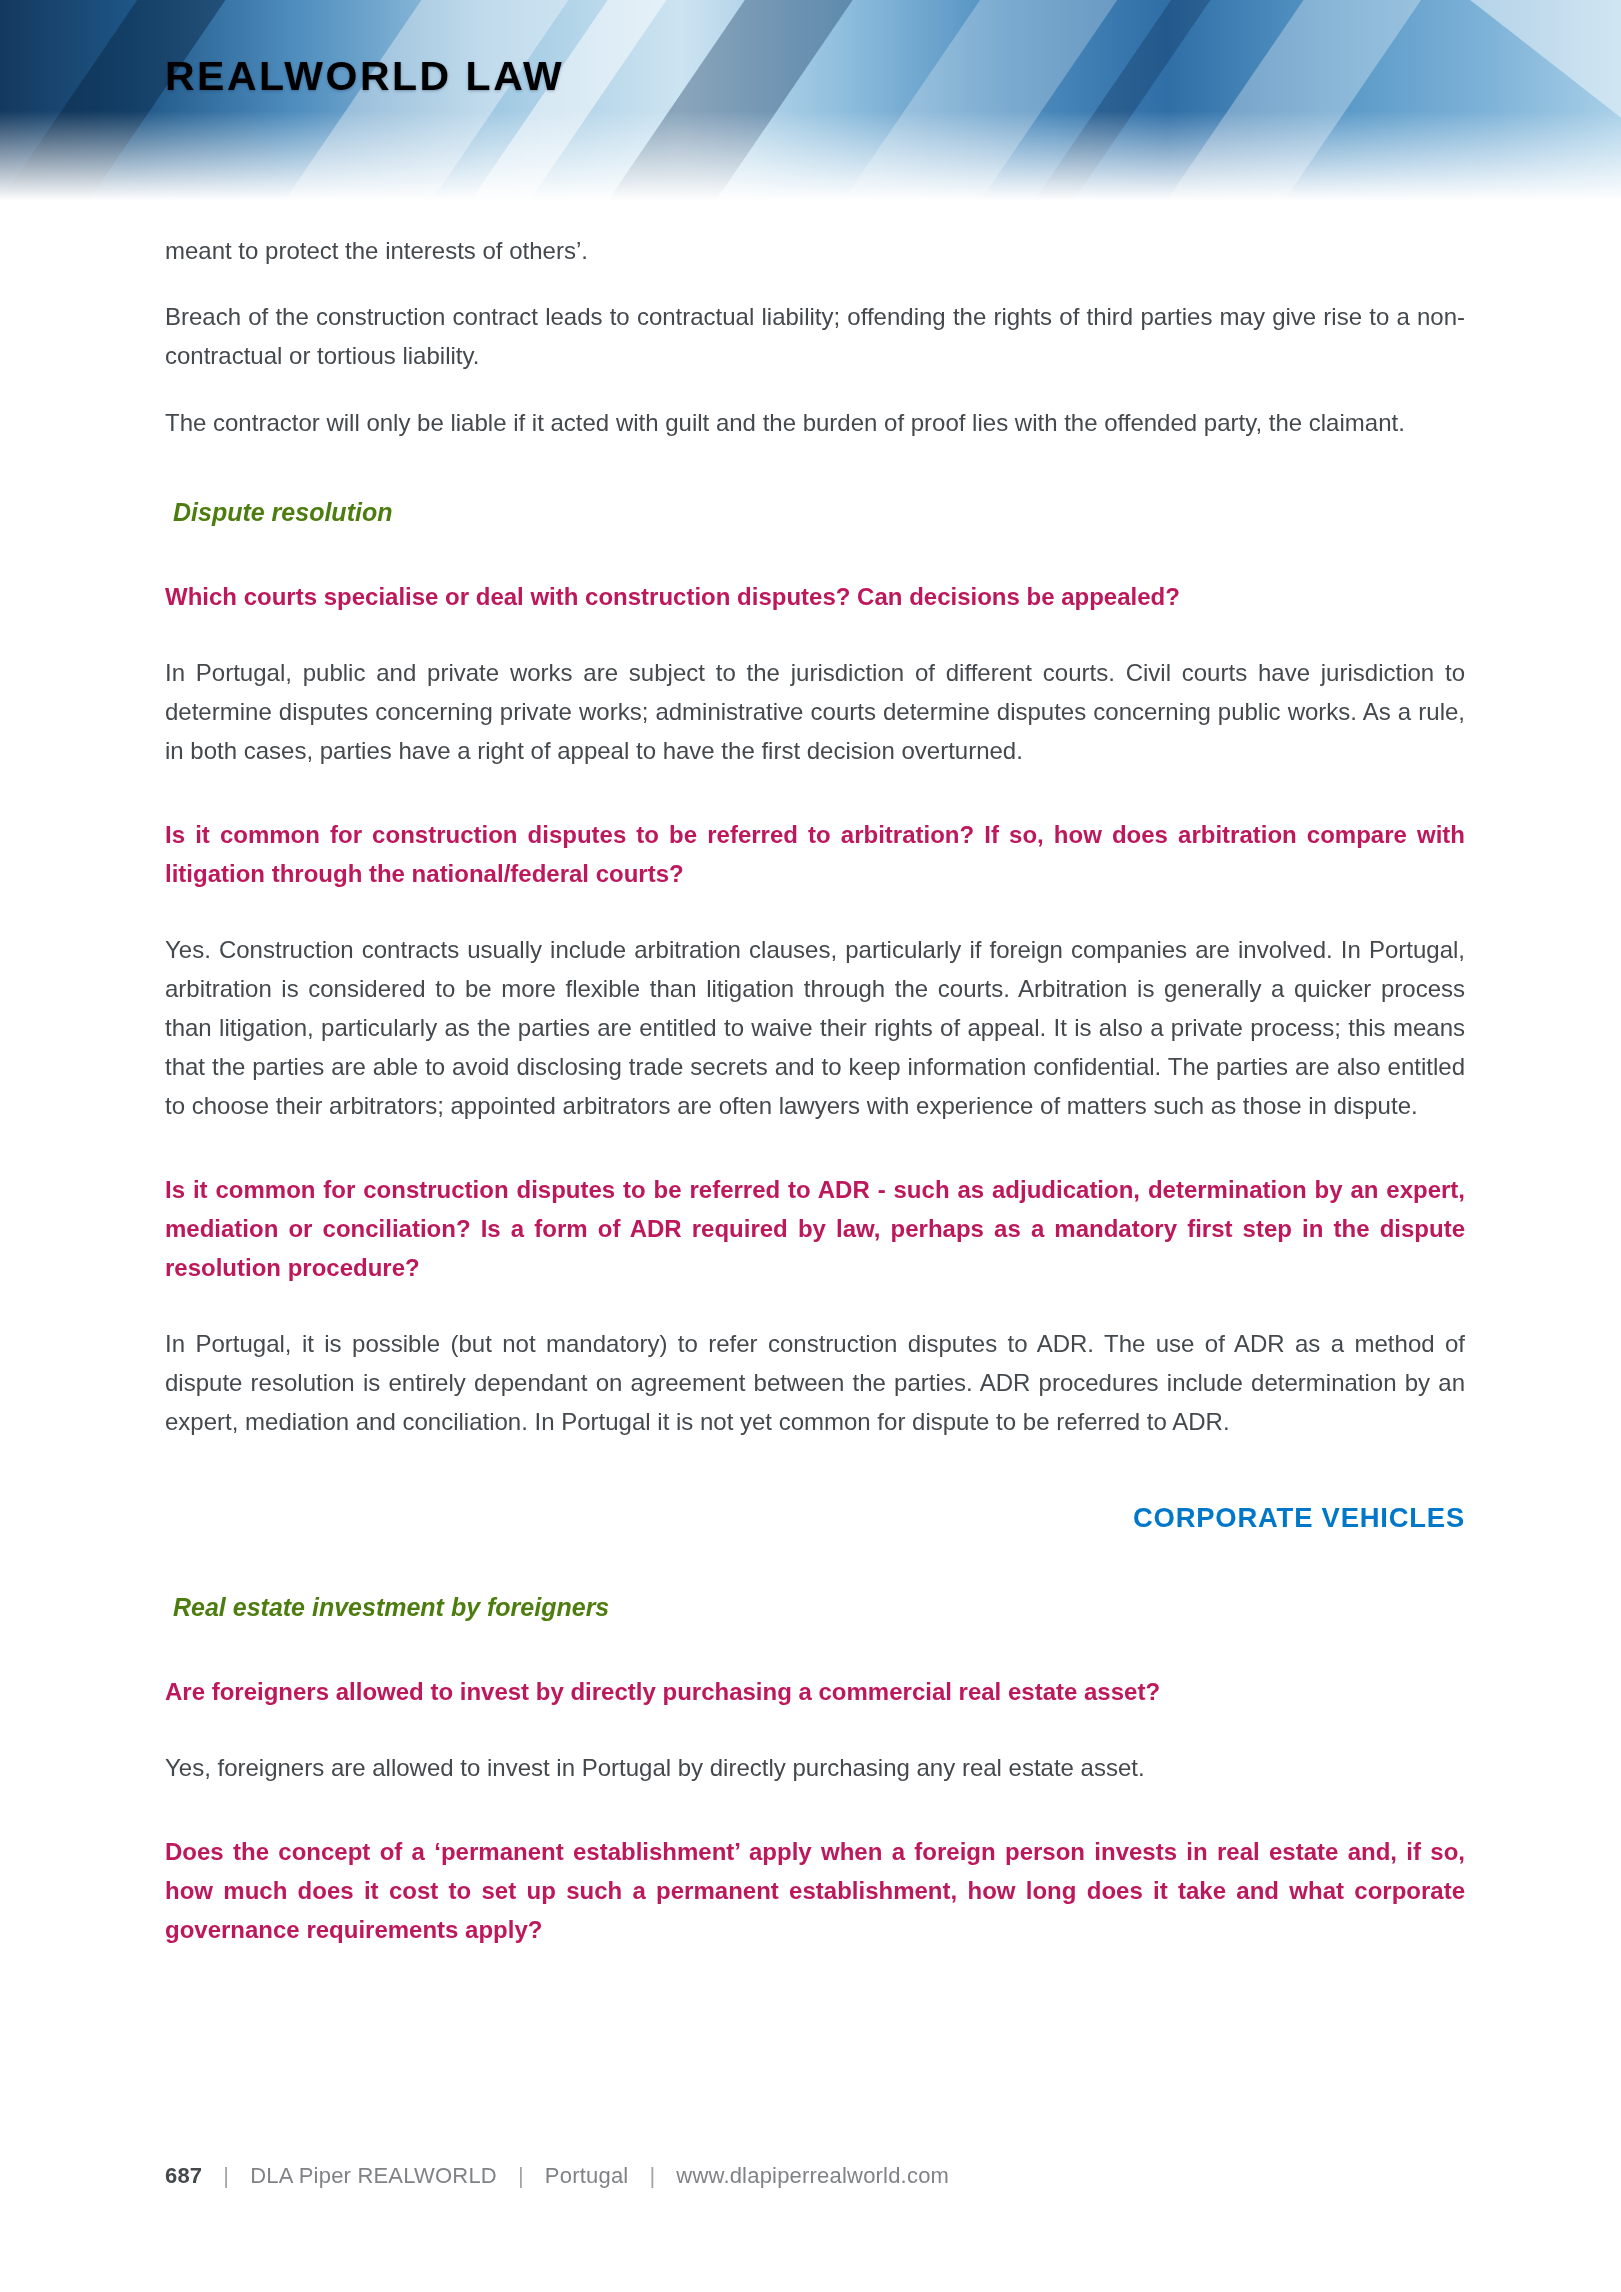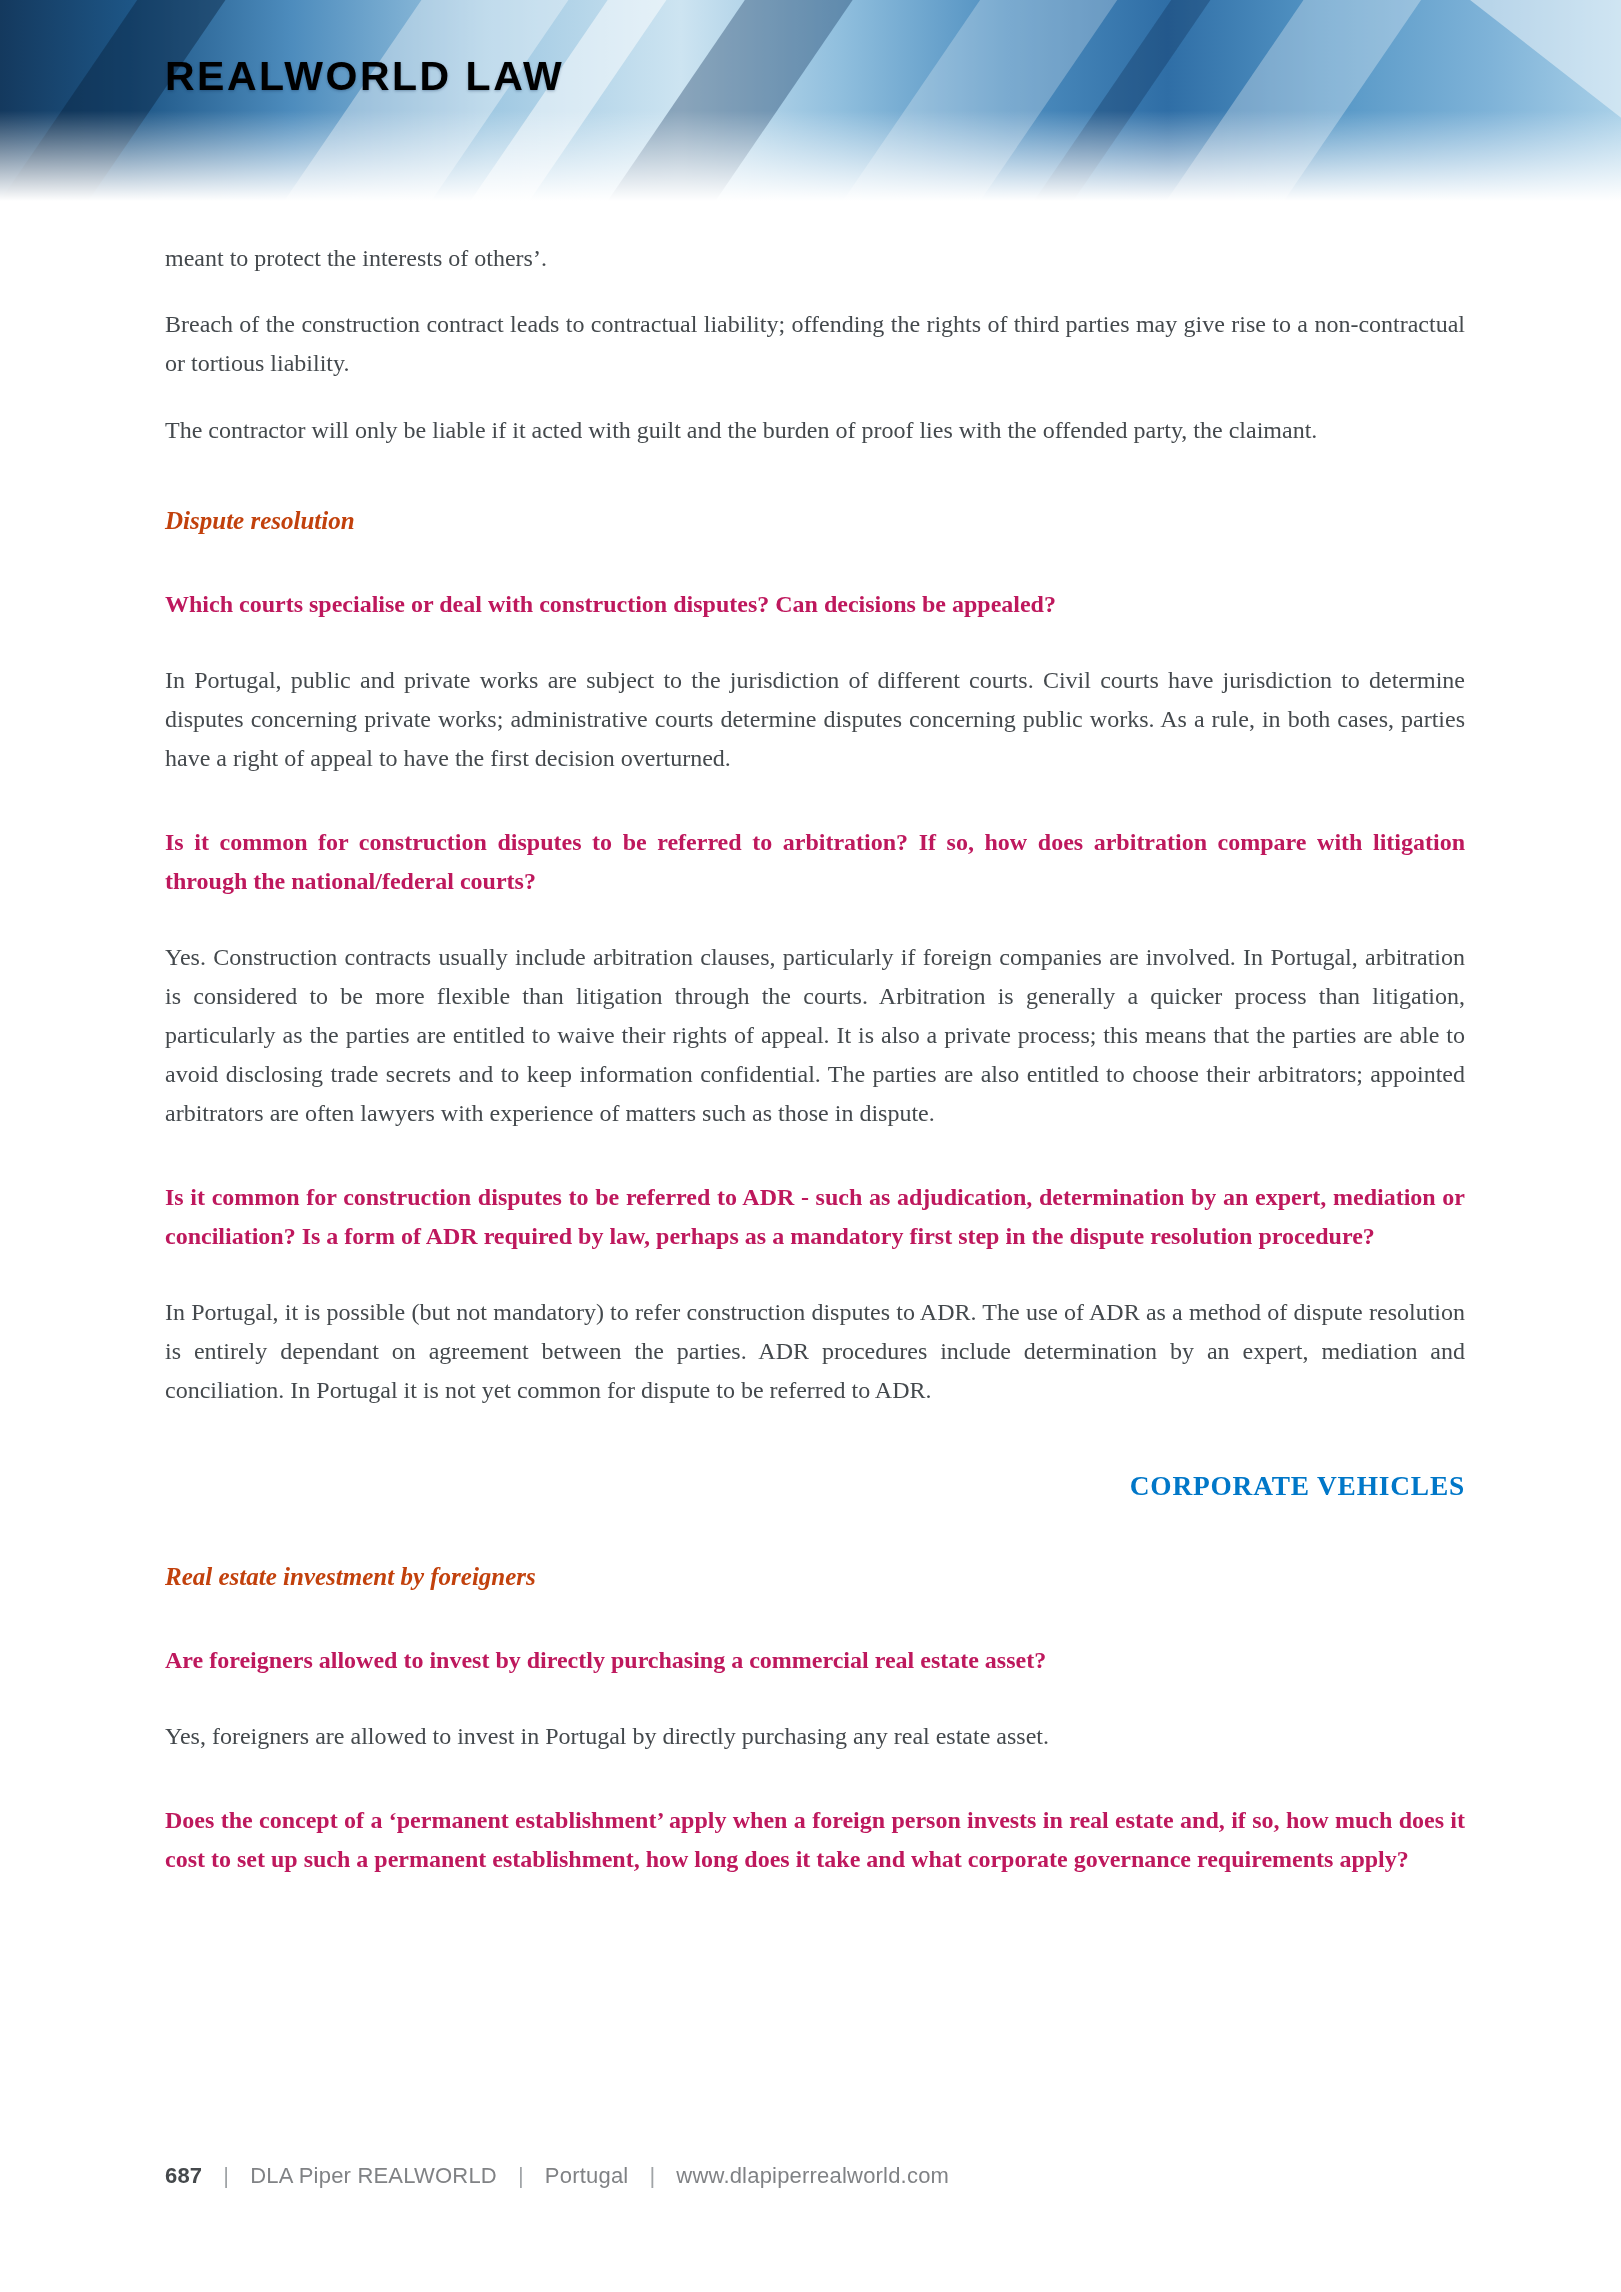--- a/index.html
+++ b/index.html
@@ -30,38 +30,37 @@
     font-size: 41px;
     font-weight: bold;
     letter-spacing: 2.5px;
     text-shadow: 0 1px 2.9px rgba(10,40,80,0.35);
   }
 
   
   .content {
     position: absolute;
     left: 165px;
-    top: 239px;
+    top: 231px;
     width: 1300px;
     color: #44494d;
     font-size: 24px;
     line-height: 39px;
     text-align: justify;
-    font-family: Liberation Serif, serif;
   }
   .para { margin: 0 0 27.4px 0; }
   .question {
     color: #be185d;
     margin: 45px 0 37px 0;
   }
   .subheading {
-    color: #c2410c;
+    color: #4d7c0f;
     font-style: italic;
     font-size: 25px;
-    margin: 51px 0 35px 0;
+    margin: 51px 0 35px 8px;
     text-align: left;
   }
   .section-heading {
     color: #0077c8;
     font-weight: bold;
     font-size: 27.4px;
     letter-spacing: 0.8px;
     margin: 57px 0 35px 0;
     text-align: right;
   }

